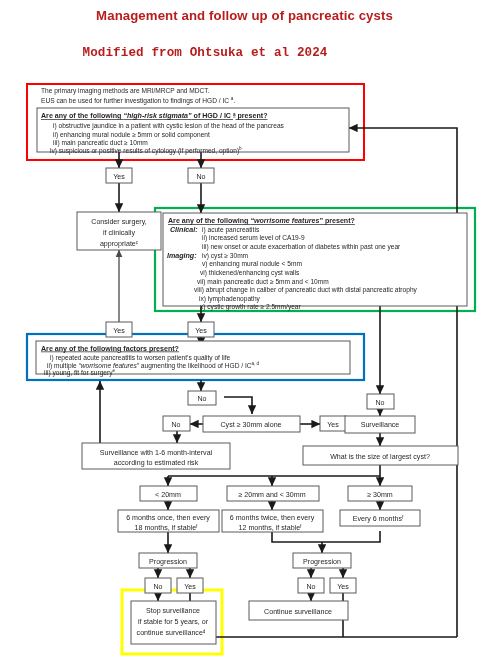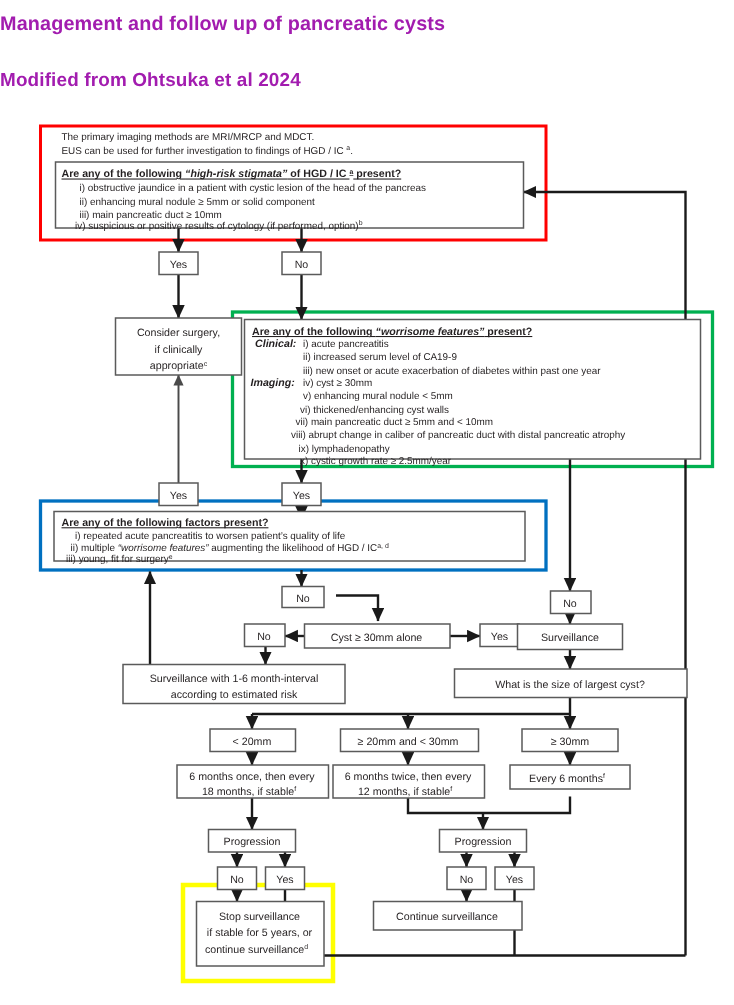--- a/index.html
+++ b/index.html
@@ -1,20 +1,20 @@
 <!DOCTYPE html>
 <html><head>
 <meta charset="utf-8">
 <style>
   html,body{margin:0;padding:0;background:#ffffff;}
   body{width:489px;height:670px;overflow:hidden;font-family:"Liberation Sans",sans-serif;color:#231f20;}
   #page{position:relative;width:489px;height:670px;}
-  .title{font-weight:bold;color:#a21caf;}
+  .title{text-align:center;font-weight:bold;color:#b91c1c;}
   #title1{position:absolute;left:0;top:8px;width:489px;font-size:13.2px;letter-spacing:.1px;}
-  #title2{position:absolute;left:0;top:46px;width:410px;font-size:12.6px;letter-spacing:.1px;}
+  #title2{position:absolute;left:0;top:46px;width:410px;font-size:12.6px;letter-spacing:.1px;font-family:Liberation Mono, monospace;}
   svg{position:absolute;left:0;top:0;}
   .bx{fill:#ffffff;stroke:#5a5a5a;stroke-width:1;}
   .ln{stroke:#1a1a1a;stroke-width:1.6;fill:none;}
   .ln2{stroke:#4a4a4a;stroke-width:1.3;fill:none;}
   .t{font-family:"Liberation Sans",sans-serif;font-size:6.6px;fill:#231f20;}
   .t7{font-family:"Liberation Sans",sans-serif;font-size:7.1px;fill:#231f20;}
   .tb{font-family:"Liberation Sans",sans-serif;font-size:7.1px;fill:#231f20;font-weight:bold;}
   .ti{font-style:italic;}
   .sup{font-size:4.6px;}
   .ctr{text-anchor:middle;}

